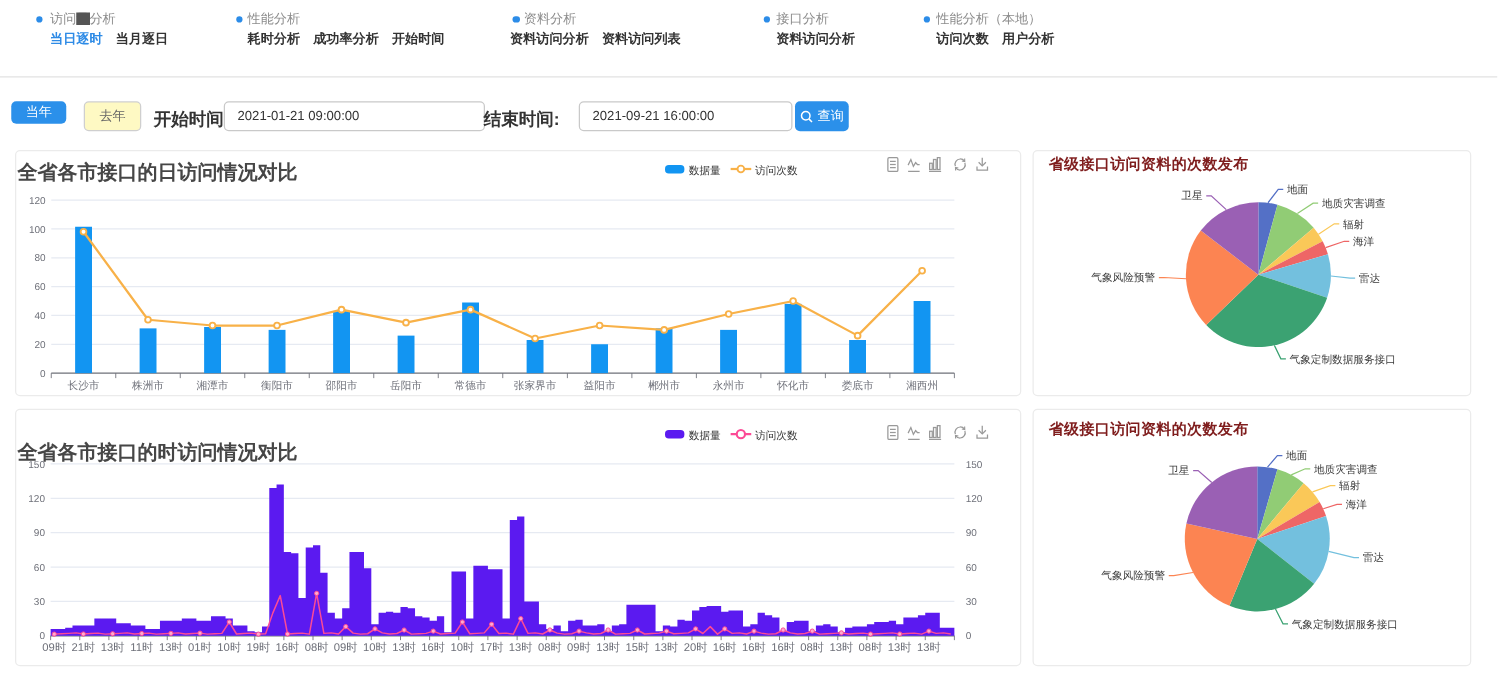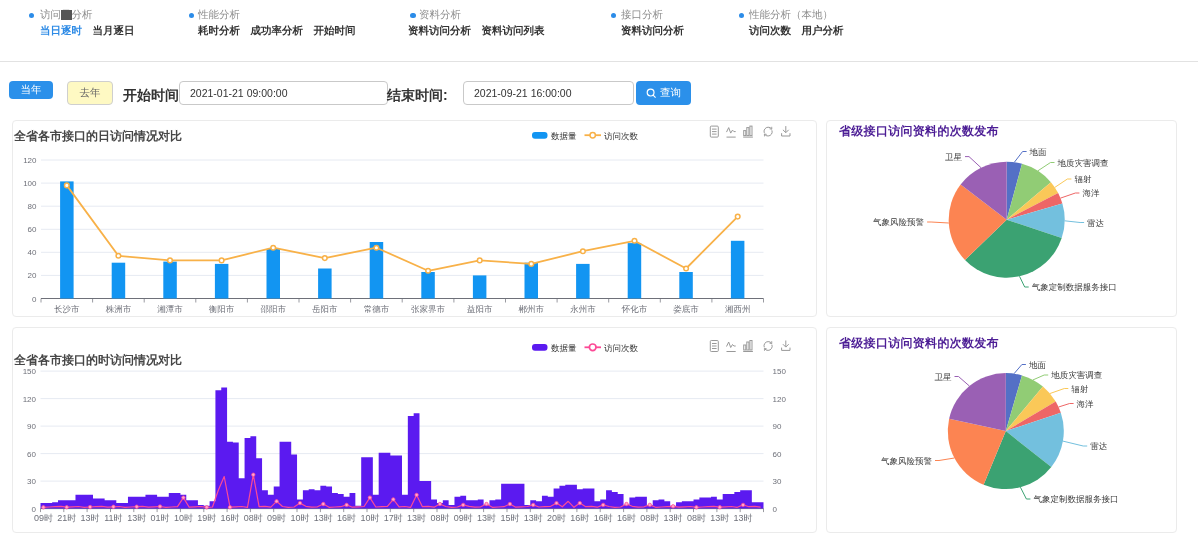--- a/index.html
+++ b/index.html
@@ -7,22 +7,22 @@
 .navtitle { position:absolute; top:8px; font-size:10.5px; color:#8C8C8C; }
 .navsub { position:absolute; top:23.5px; font-size:10.5px; font-weight:bold; color:#333; }
 .navsub span { margin-right:10.5px; }
 .navsub .act { color:#2E8BE6; }
 .sep { position:absolute; left:0; top:61px; width:1198px; height:1px; background:#E2E2E2; }
 .btn-blue { position:absolute; background:#2B90EA; color:#fff; font-size:10.5px; border-radius:4px; display:flex; align-items:center; justify-content:center; }
 .btn-white { position:absolute; background:#fef9c3; color:#666; font-size:10.5px; border:1px solid #CFCFCF; border-radius:4px; display:flex; align-items:center; justify-content:center; }
 .lab { position:absolute; font-size:14px; color:#333;font-weight:bold; }
 .inp { position:absolute; border:1px solid #C9C9C9; border-radius:4px; font-size:10.5px; color:#333; background:#fff; padding-left:10px; display:flex; align-items:center; }
 .panel { position:absolute; background:#fff; border:1px solid #EBEBEB; border-radius:4px; }
-.ptitle { position:absolute; font-size:12px; font-weight:bold; color:#464646; }
-.ptitle2 { position:absolute; font-size:12px; font-weight:bold; color:#4c1d95; letter-spacing:0.3px; }
+.ptitle { position:absolute; font-size:16px; font-weight:bold; color:#464646; }
+.ptitle2 { position:absolute; font-size:12px; font-weight:bold; color:#7f1d1d; letter-spacing:0.3px; }
 .qbox { position:absolute; left:60.5px; top:10px; width:11px; height:10px; background:#555; }
 svg.lay { position:absolute; left:0; top:0; }
 </style></head>
 <body>
 <div class="dot" style="left:28.7px"></div>
 <div class="navtitle" style="left:40px">访问量分析</div>
 <div class="navsub" style="left:40px"><span class="act">当日逐时</span><span class="">当月逐日</span></div>
 <div class="dot" style="left:188.7px"></div>
 <div class="navtitle" style="left:198px">性能分析</div>
 <div class="navsub" style="left:198px"><span class="">耗时分析</span><span class="">成功率分析</span><span class="">开始时间</span></div>
@@ -37,21 +37,21 @@
 <div class="navsub" style="left:749px"><span class="">访问次数</span><span class="">用户分析</span></div>
 <div class="qbox"></div>
 <div class="sep"></div>
 
 <div class="btn-blue" style="left:9px; top:81px; width:44px; height:18px;">当年</div>
 <div class="btn-white" style="left:67px; top:81px; width:46px; height:24px;">去年</div>
 <div class="lab" style="left:123px; top:87px;">开始时间:</div>
 <div class="inp" style="left:179px; top:81px; width:209px; height:24px;">2021-01-21 09:00:00</div>
 <div class="lab" style="left:387px; top:87px;">结束时间:</div>
 <div class="inp" style="left:437px; top:81px; width:171px; height:24px;margin-left:26px;">2021-09-21 16:00:00</div>
-<div class="btn-blue" style="left:636px; top:81px; width:55px; height:24px;">
+<div class="btn-blue" style="left:636px; top:81px; width:43px; height:24px;">
 <svg width="11" height="11" viewBox="0 0 11 11" style="margin-right:3px">
       <circle cx="4.6" cy="4.6" r="3.4" fill="none" stroke="#fff" stroke-width="1.2"></circle>
       <line x1="7.1" y1="7.1" x2="9.6" y2="9.6" stroke="#fff" stroke-width="1.2"></line>
     </svg>查询</div>
 
 <div class="panel" style="left:12px; top:120px; width:805px; height:197px;"></div>
 <div class="panel" style="left:12px; top:327px; width:805px; height:206px;"></div>
 <div class="panel" style="left:826px; top:120px; width:351px; height:197px;"></div>
 <div class="panel" style="left:826px; top:327px; width:351px; height:206px;"></div>
 <div class="ptitle" style="left:14px; top:127.5px;">全省各市接口的日访问情况对比</div>

